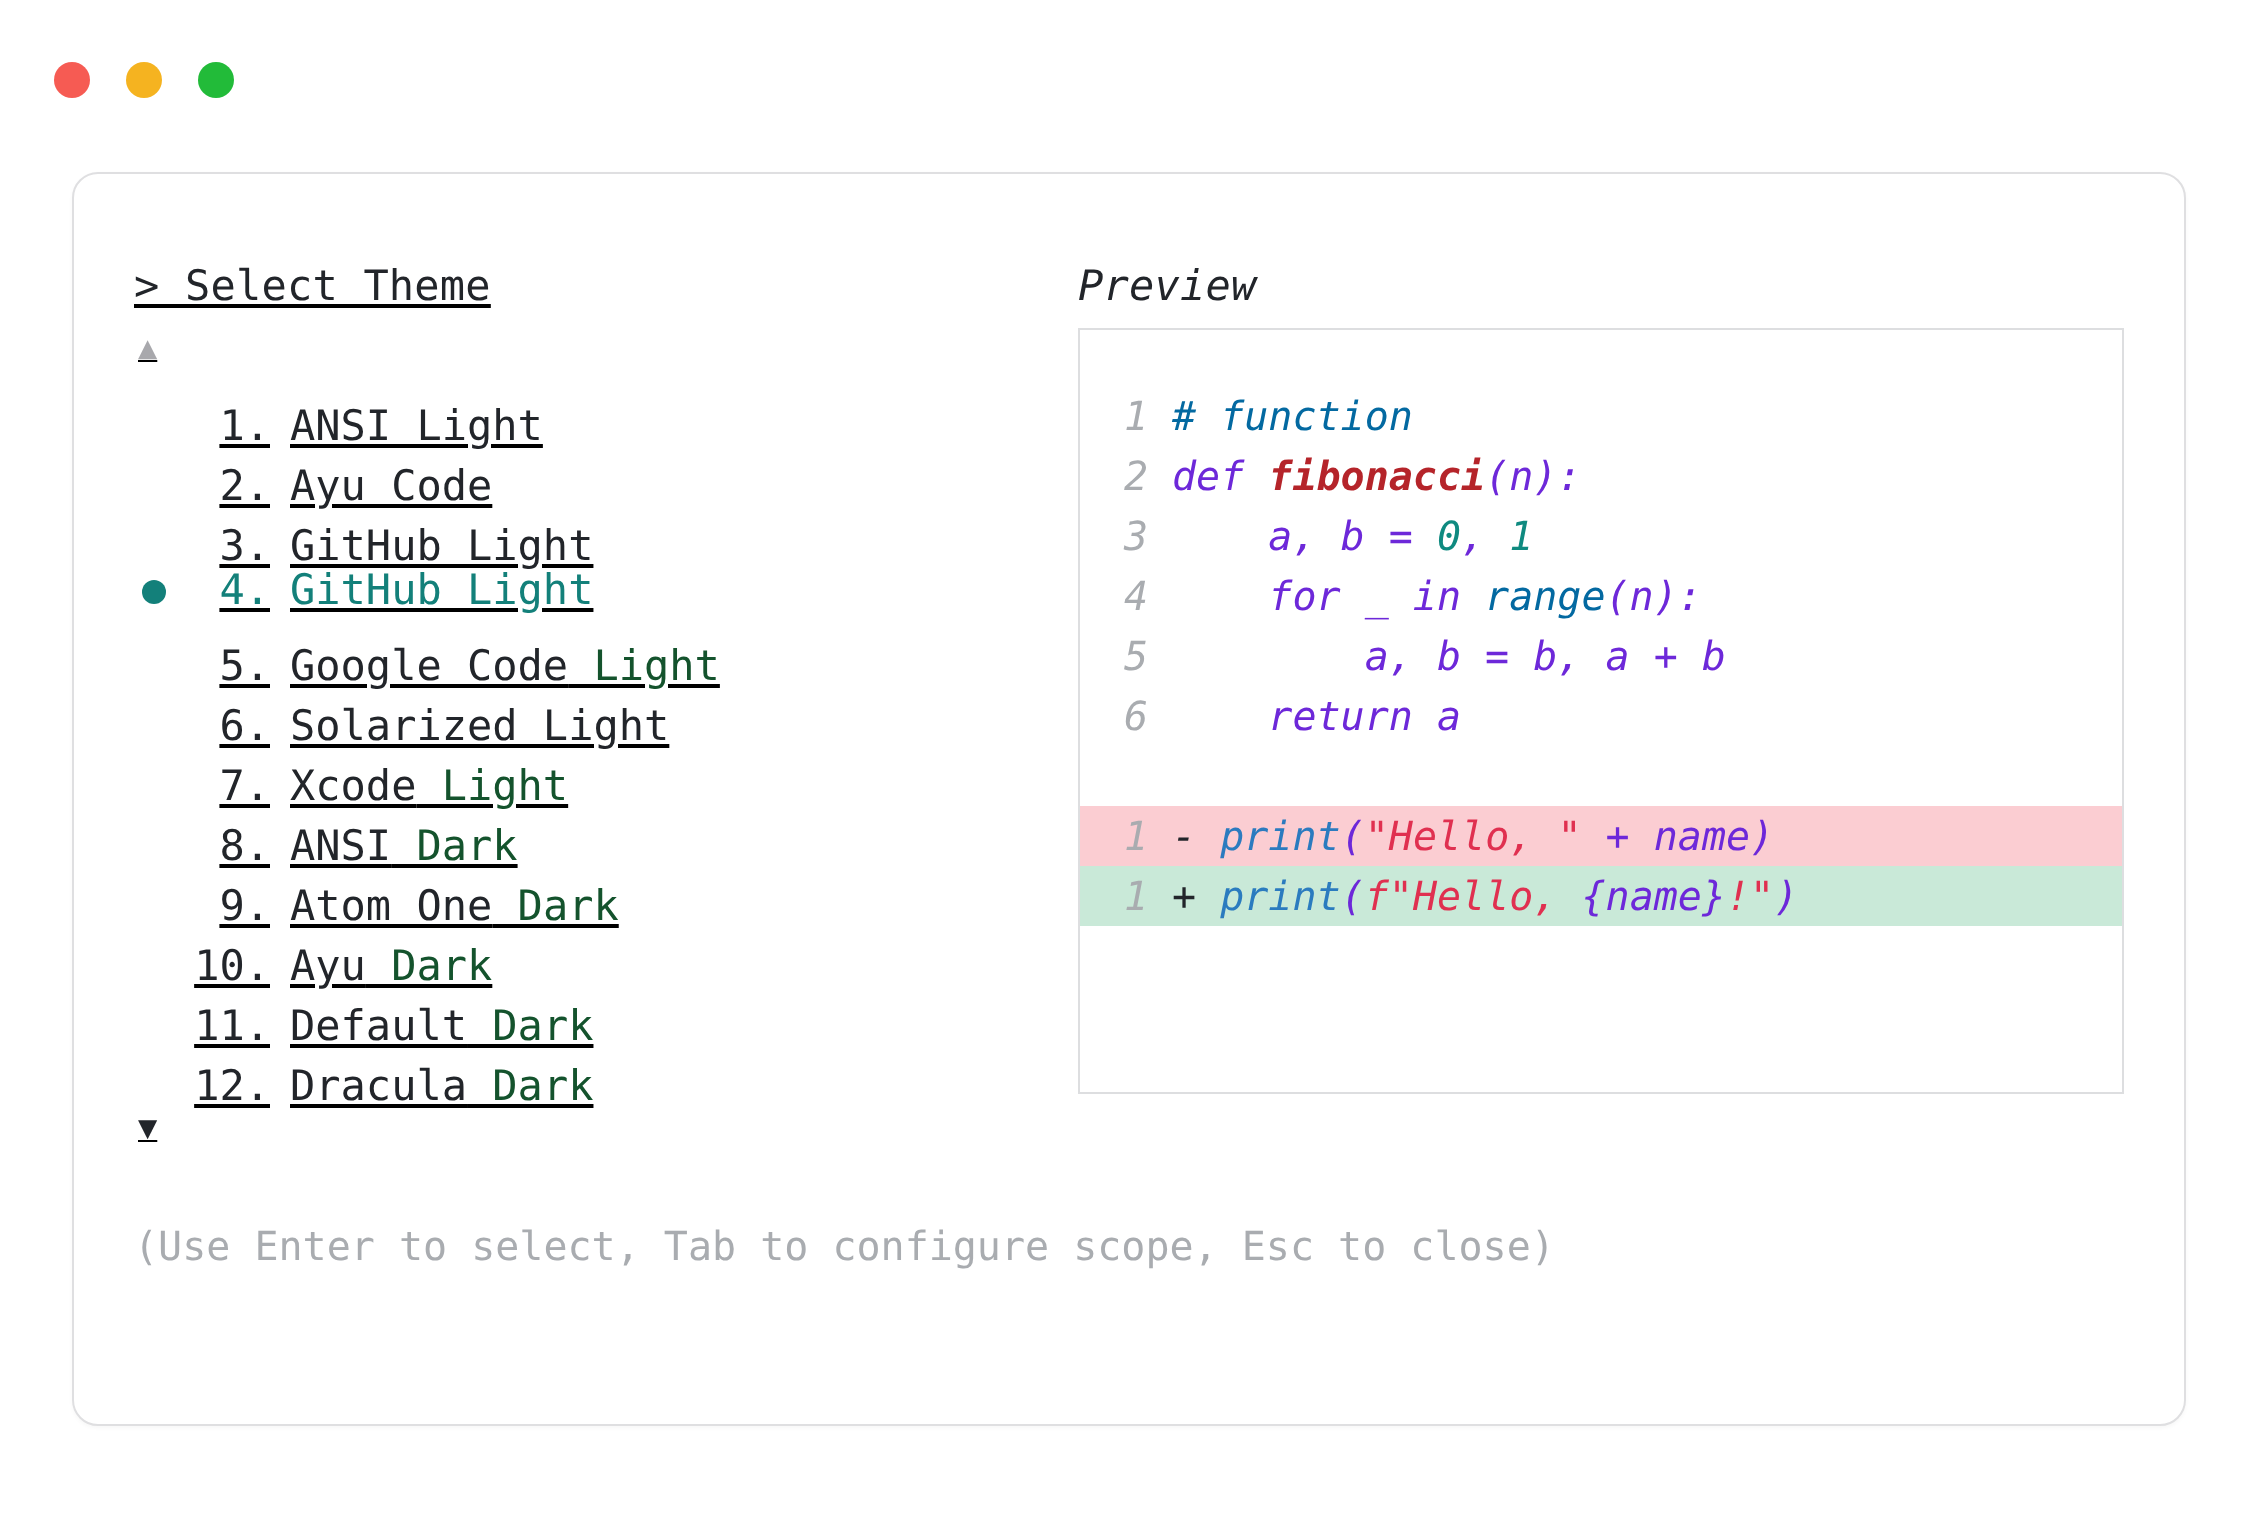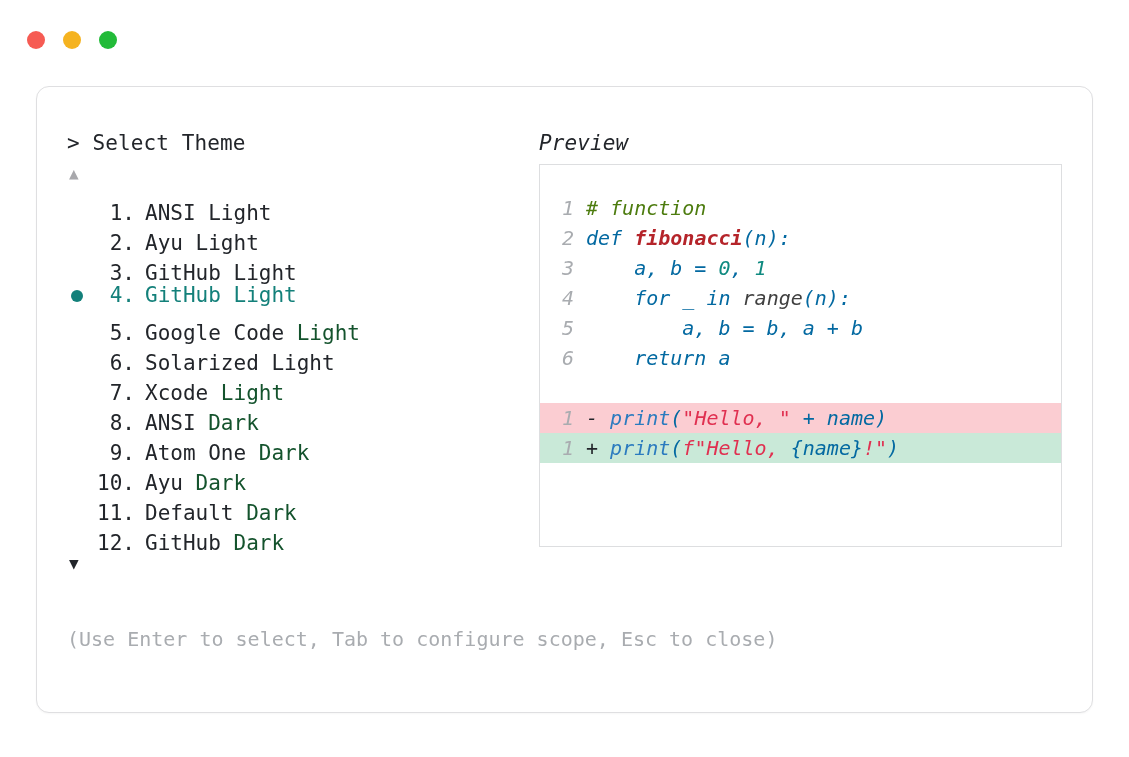--- a/index.html
+++ b/index.html
@@ -45,21 +45,21 @@
 
   .card-inner {
     position: relative;
     width: 100%;
     height: 100%;
     padding: 42px 30px 0 30px;
   }
 
   .columns { display: flex; align-items: flex-start; }
 
-  .left-col  { width: 465px; flex: none; }
+  .left-col  { width: 465px; flex: none; text-decoration: underline; }
   .right-col { flex: 1; padding-left: 7px; font-style: italic; }
 
   
   .panel-title {
     font-size: 21px;
     line-height: 28px;
     color: #22252a;
     letter-spacing: 0.1px;
     white-space: pre;
     margin: 0 0 7px 0;
@@ -139,34 +139,34 @@
 
   .diff-gap { height: 30px; }
   .code-line.diff-del { background: #fbcdd2; }
   .code-line.diff-add { background: #c9e9d8; }
   .code-line.diff-del .ln,
   .code-line.diff-add .ln { color: #a9acb0; }
   .code-line.diff-del .code-body,
   .code-line.diff-add .code-body { padding-right: 4px; }
 
   
-  .tok-comment { color: #4d7c0f; }
-  .tok-plain   { color: #0369a1; }
+  .tok-comment { color: #0369a1; }
+  .tok-plain   { color: #6d28d9; }
   .tok-fn      { color: #b5242a; font-weight: 600; }
   .tok-num     { color: #0f8a80; }
-  .tok-builtin { color: #404040; }
+  .tok-builtin { color: #0369a1; }
   .tok-call    { color: #2b7bbf; margin-top: 40px; }
   .tok-string  { color: #e03050; }
   .tok-marker  { color: #22252a; }
 
   
   .hint {
     position: absolute;
     left: 30px;
-    bottom: 60px;
+    bottom: 76px;
     font-size: 20px;
     line-height: 26px;
     color: #a9acb0;
     white-space: pre;
   }
 </style>
 </head>
 <body>
 
 <div class="window">
@@ -181,31 +181,31 @@
     <div class="card-inner">
       <div class="columns">
 
         <div class="left-col">
           <div class="panel-title">&gt; Select Theme</div>
 
           <div class="scroll-arrow up">▲</div>
 
           <ul class="theme-list" id="theme-list">
               <li class="theme-item"><span class="bullet-cell"></span><span class="num">1.</span><span class="label-main">ANSI Light</span></li>
-              <li class="theme-item"><span class="bullet-cell"></span><span class="num">2.</span><span class="label-main">Ayu Light</span></li>
+              <li class="theme-item"><span class="bullet-cell"></span><span class="num">2.</span><span class="label-main">Ayu Code</span></li>
               <li class="theme-item"><span class="bullet-cell"></span><span class="num">3.</span><span class="label-main">GitHub Light</span></li>
               <li class="theme-item selected"><span class="bullet-cell"><span class="bullet"></span></span><span class="num">4.</span><span class="label-main">GitHub Light</span></li>
               <li class="theme-item"><span class="bullet-cell"></span><span class="num">5.</span><span class="label-main">Google Code</span><span class="label-dim"> Light</span></li>
               <li class="theme-item"><span class="bullet-cell"></span><span class="num">6.</span><span class="label-main">Solarized Light</span></li>
               <li class="theme-item"><span class="bullet-cell"></span><span class="num">7.</span><span class="label-main">Xcode</span><span class="label-dim"> Light</span></li>
               <li class="theme-item"><span class="bullet-cell"></span><span class="num">8.</span><span class="label-main">ANSI</span><span class="label-dim"> Dark</span></li>
               <li class="theme-item"><span class="bullet-cell"></span><span class="num">9.</span><span class="label-main">Atom One</span><span class="label-dim"> Dark</span></li>
               <li class="theme-item"><span class="bullet-cell"></span><span class="num">10.</span><span class="label-main">Ayu</span><span class="label-dim"> Dark</span></li>
               <li class="theme-item"><span class="bullet-cell"></span><span class="num">11.</span><span class="label-main">Default</span><span class="label-dim"> Dark</span></li>
-              <li class="theme-item"><span class="bullet-cell"></span><span class="num">12.</span><span class="label-main">GitHub</span><span class="label-dim"> Dark</span></li>
+              <li class="theme-item"><span class="bullet-cell"></span><span class="num">12.</span><span class="label-main">Dracula</span><span class="label-dim"> Dark</span></li>
             </ul>
 
           <div class="scroll-arrow down">▼</div>
         </div>
 
         <div class="right-col">
           <div class="panel-title">Preview</div>
           <div class="preview-box">
             <div class="code" id="code-block"><div class="code-line"><span class="ln">1</span><span class="code-body"><span class="tok-comment"># function</span></span></div><div class="code-line"><span class="ln">2</span><span class="code-body"><span class="tok-plain">def </span><span class="tok-fn">fibonacci</span><span class="tok-plain">(n):</span></span></div><div class="code-line"><span class="ln">3</span><span class="code-body"><span class="tok-plain">    a, b = </span><span class="tok-num">0</span><span class="tok-plain">, </span><span class="tok-num">1</span></span></div><div class="code-line"><span class="ln">4</span><span class="code-body"><span class="tok-plain">    for _ in </span><span class="tok-builtin">range</span><span class="tok-plain">(n):</span></span></div><div class="code-line"><span class="ln">5</span><span class="code-body"><span class="tok-plain">        a, b = b, a + b</span></span></div><div class="code-line"><span class="ln">6</span><span class="code-body"><span class="tok-plain">    return a</span></span></div><div class="diff-gap"></div><div class="code-line diff-del"><span class="ln">1</span><span class="code-body"><span class="tok-marker">- </span><span class="tok-call">print</span><span class="tok-plain">(</span><span class="tok-string">"Hello, "</span><span class="tok-plain"> + name)</span></span></div><div class="code-line diff-add"><span class="ln">1</span><span class="code-body"><span class="tok-marker">+ </span><span class="tok-call">print</span><span class="tok-plain">(</span><span class="tok-string">f"Hello, </span><span class="tok-plain">{name}</span><span class="tok-string">!"</span><span class="tok-plain">)</span></span></div></div>
           </div>

